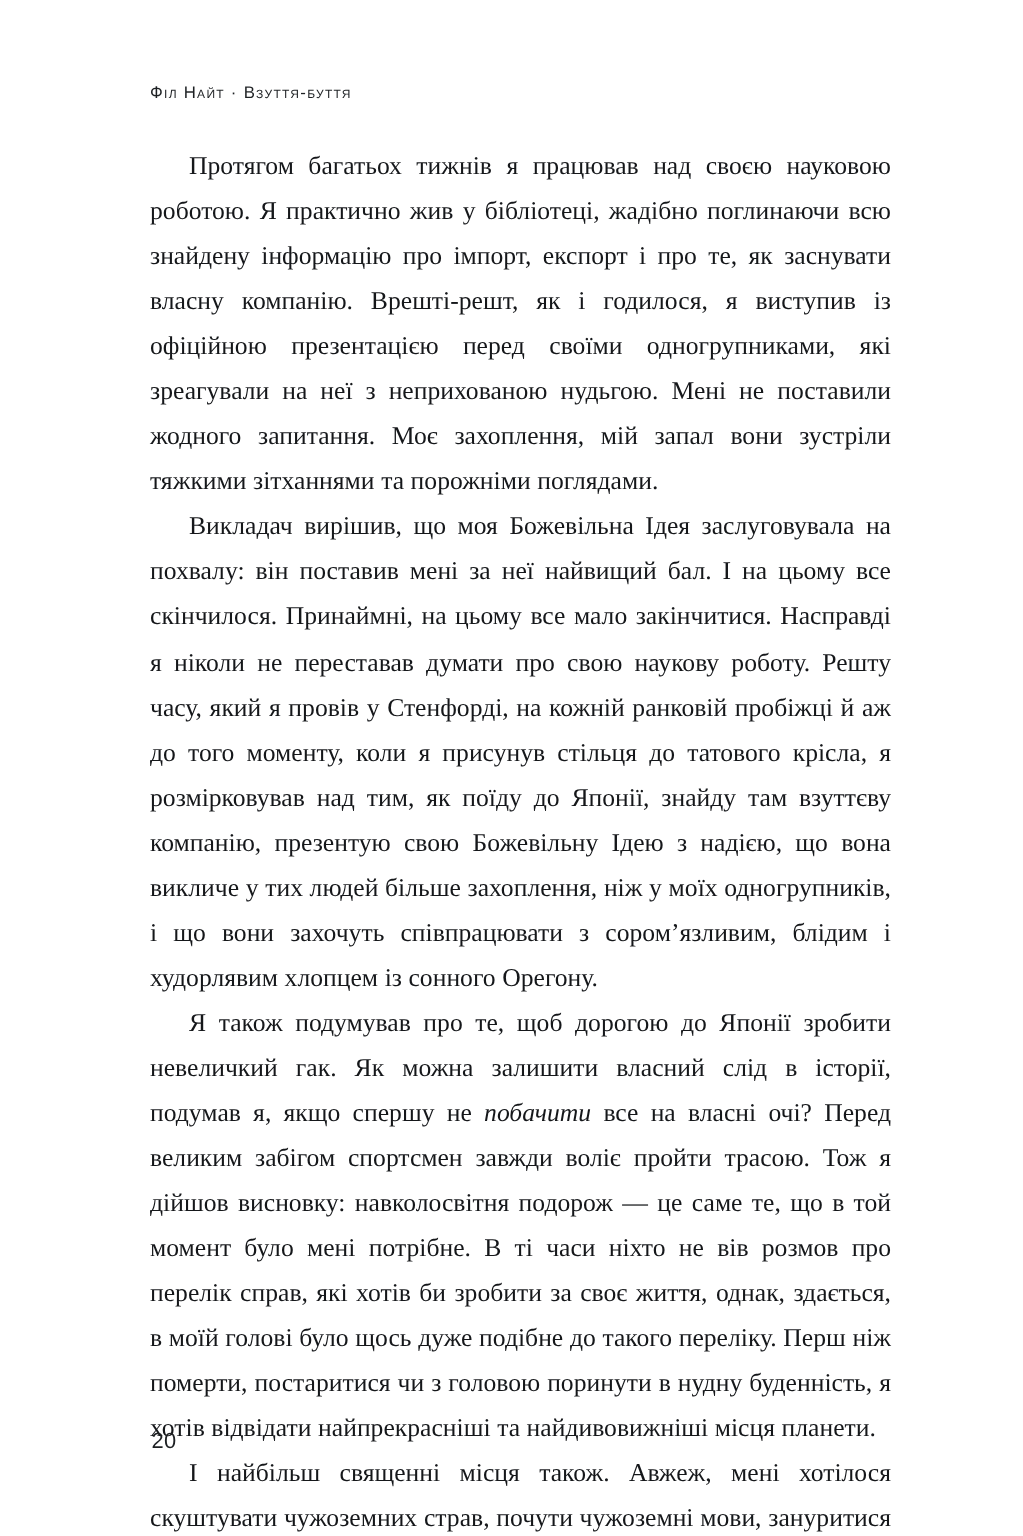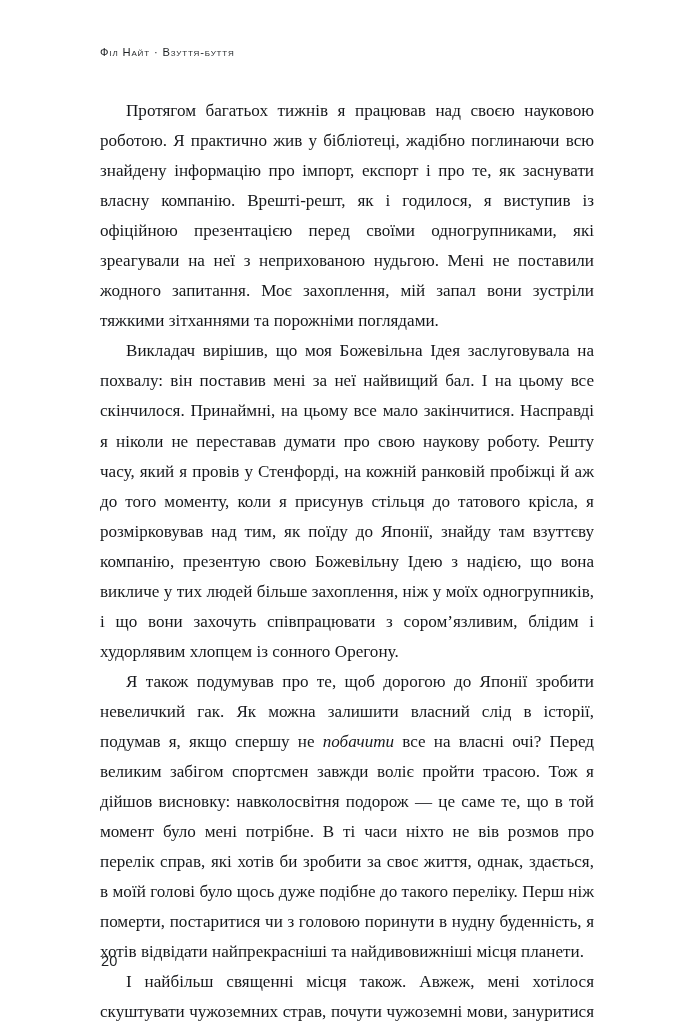--- a/index.html
+++ b/index.html
@@ -22,21 +22,21 @@
     inset: 0;
     width: 682px;
     height: 1024px;
     background: #ffffff;
   }
 
   
   .running-head {
     position: absolute;
     left: 100px;
-    top: 44px;
+    top: 54px;
     width: 494px;
     height: 16px;
     font-family: "Liberation Sans", "DejaVu Sans", sans-serif;
     font-size: 11.2px;
     line-height: 16px;
     letter-spacing: 0.85px;
     color: #1d2023;
     font-variant: small-caps;
     white-space: nowrap;
   }

